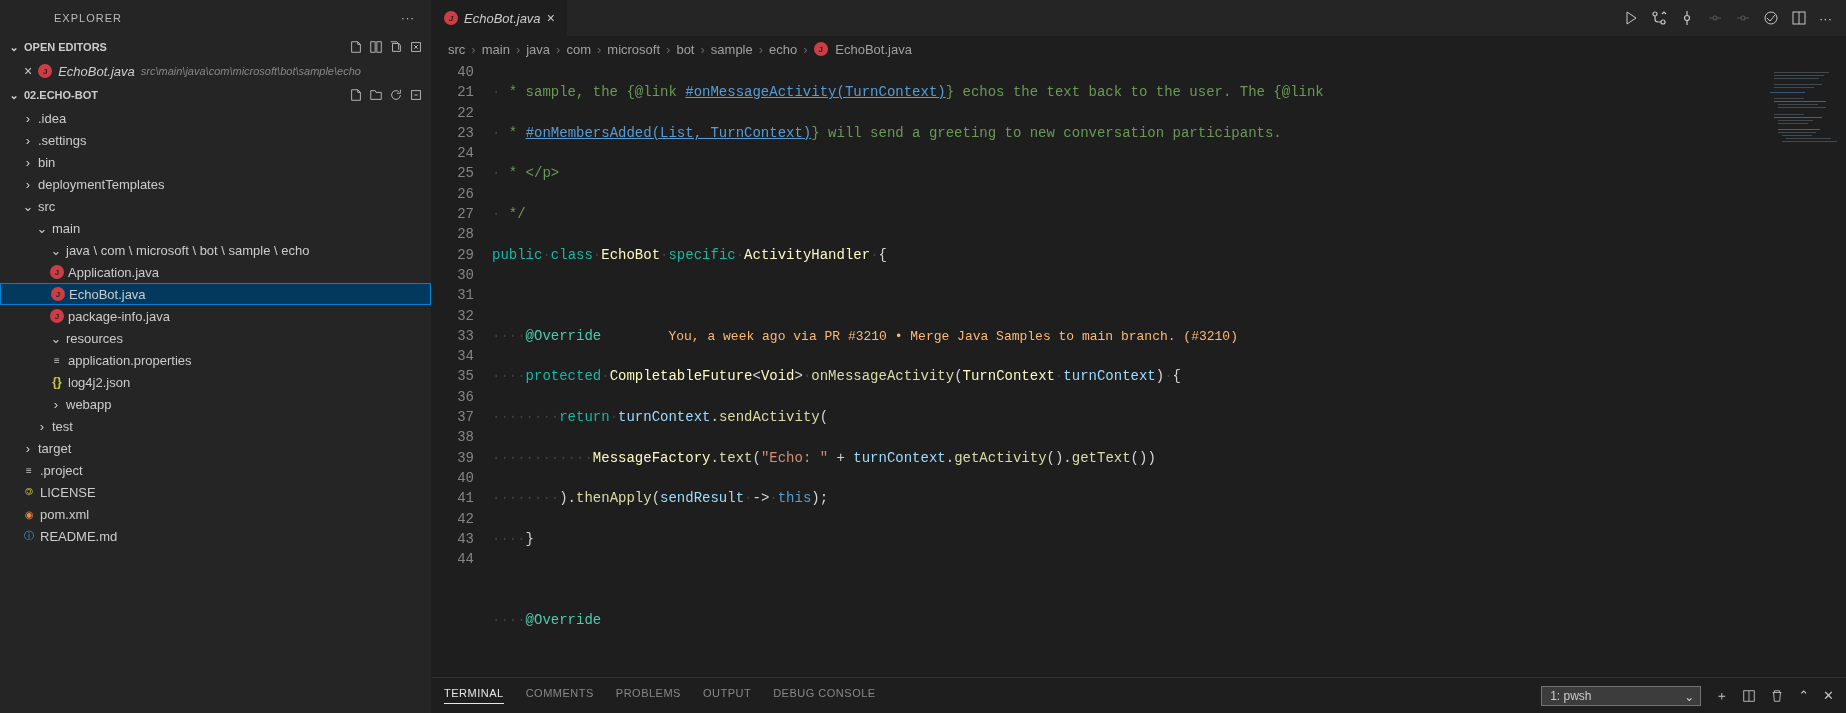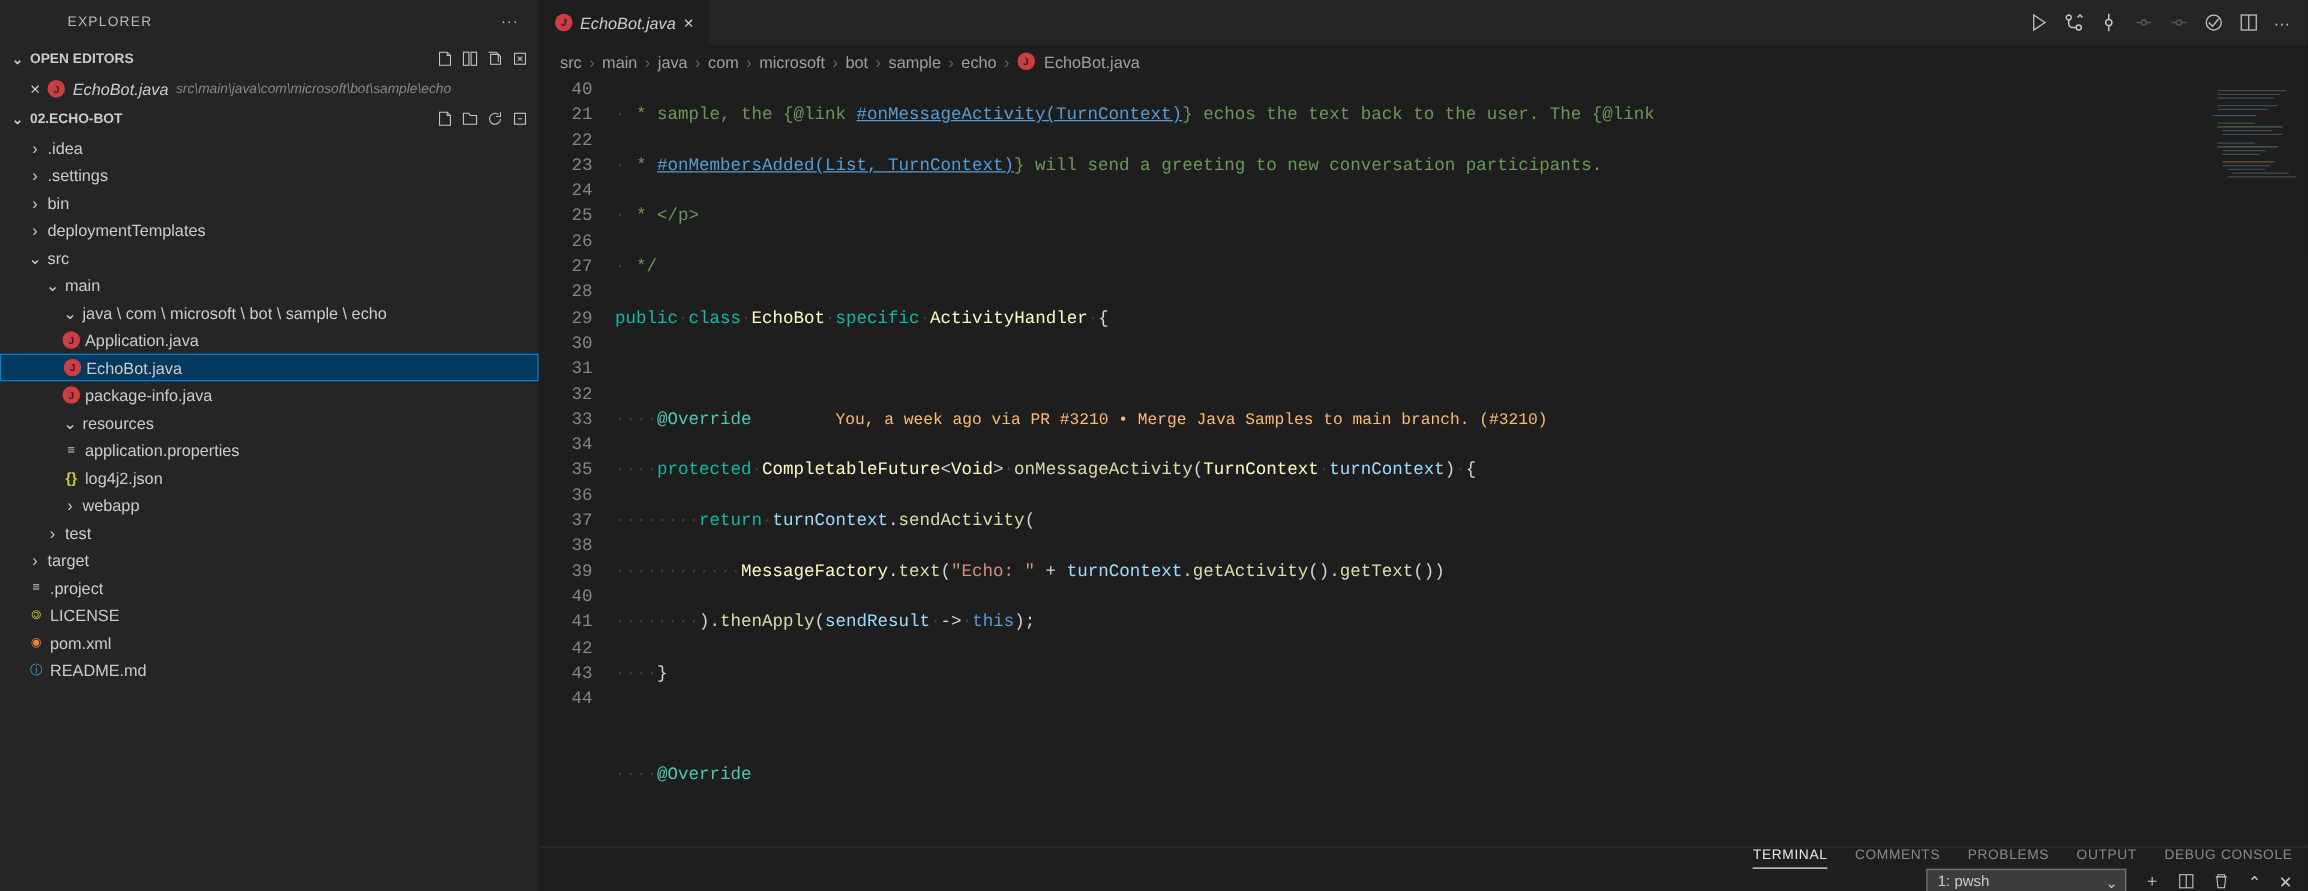--- a/index.html
+++ b/index.html
@@ -153,24 +153,23 @@
   width: 80px;
   background: #1e1e1e;
   position: relative;
 }
 .mm-line { position:absolute; height:1px; background:#3e4b52;}
 .terminal-panel {
   height: 36px;
   background: #1e1e1e;
   border-top: 1px solid #333;
   display: flex;
-  align-items: flex-end;
+  align-items: center;
   justify-content: space-between;
-  padding: 0 12px;
-  flex-direction: column;
+  padding: 17px 12px;
 }
 .panel-tabs { display: flex; gap: 22px; font-size: 11px; letter-spacing: 0.5px;}
 .panel-tab { color:#888; cursor:pointer; padding-bottom: 4px;}
 .panel-tab.active { color:#e7e7e7; border-bottom: 1px solid #e7e7e7;}
 .panel-right { display: flex; align-items: center; gap: 14px; color:#c5c5c5;}
 .panel-select { background:#3c3c3c; color:#ccc; border:1px solid #737373; padding: 2px 24px 2px 8px; width: 160px; font-size:12px; position: relative;}
 .panel-select .dd { position:absolute; right:6px; top:3px; color:#ccc;}
 svg { display: block; }
 </style>
 </head>

